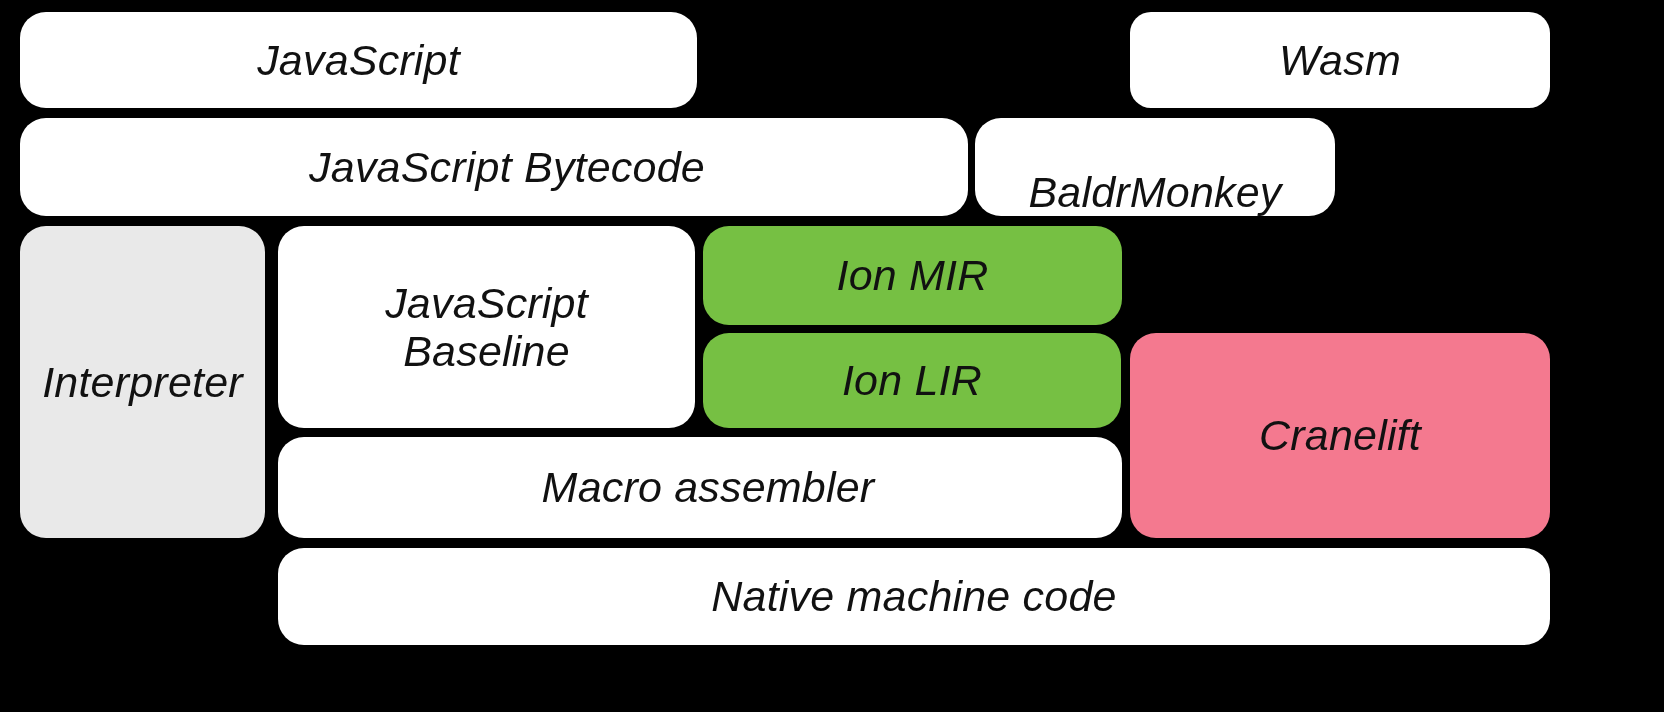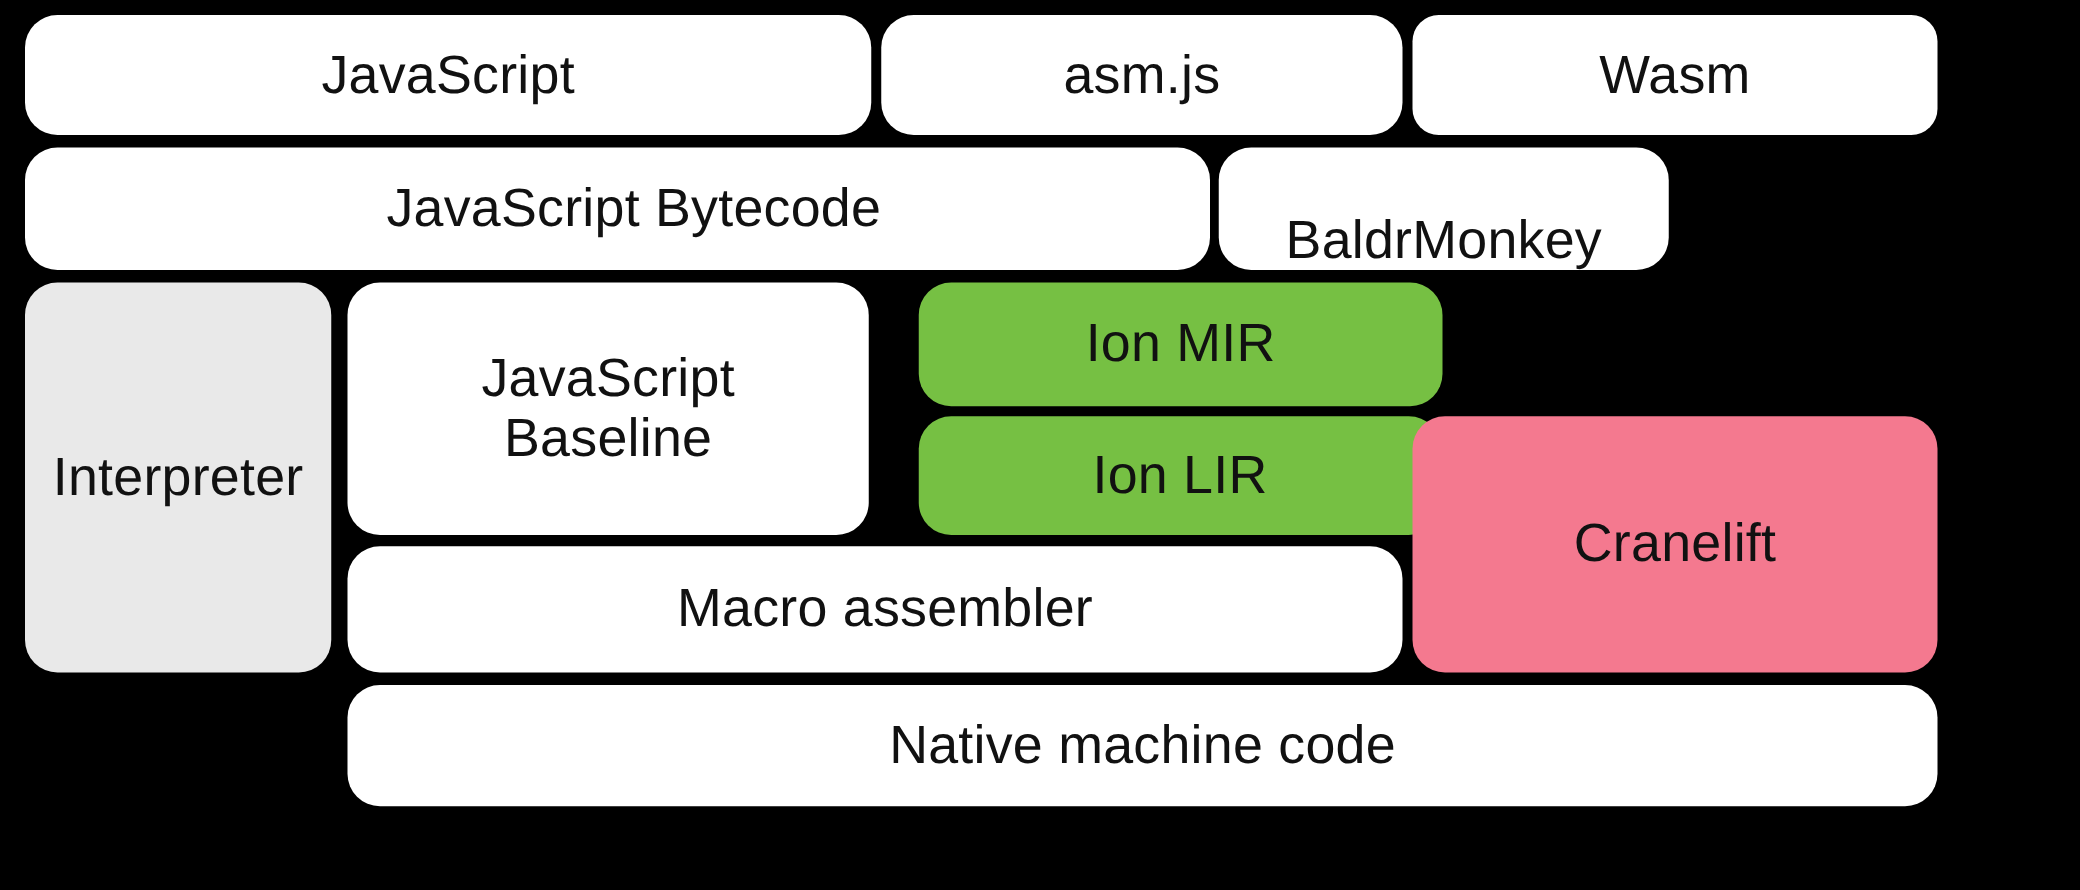--- a/index.html
+++ b/index.html
@@ -22,32 +22,32 @@
     align-items: center;
     justify-content: center;
     text-align: center;
     border-radius: 26px;
     color: #111111;
     font-size: 43px;
     line-height: 1.12;
     letter-spacing: 0.2px;
     white-space: pre-line;
     user-select: none;
+    font-style: italic;
   }
   .fill-white  { background: #ffffff; }
   .fill-gray   { background: #e9e9e9; }
-  .fill-green  { background: #76c043; margin-left: 32px; }
+  .fill-green  { background: #76c043; }
   .fill-pink   { background: #f4798f; }
 </style>
 </head>
 <body>
 
 <div id="stage" style="background: rgb(0, 0, 0);">
     <div class="node fill-white" style="left: 20px; top: 12px; width: 677px; height: 96px; color: rgb(17, 17, 17);"><span>JavaScript</span></div>
-    <div class="node fill-white" style="left: 705px; top: 12px; width: 417px; height: 96px; color: rgb(17, 17, 17);"><span>asm.js</span></div>
     <div class="node fill-white" style="left: 1130px; top: 12px; width: 420px; height: 96px; color: rgb(17, 17, 17); border-radius: 21px;"><span>Wasm</span></div>
     <div class="node fill-white" style="left: 20px; top: 118px; width: 948px; height: 98px; color: rgb(17, 17, 17); padding-left: 26px;"><span>JavaScript Bytecode</span></div>
     <div class="node fill-white" style="left: 975px; top: 118px; width: 360px; height: 98px; color: rgb(17, 17, 17); align-items: flex-end;"><span>BaldrMonkey</span></div>
     <div class="node fill-gray" style="left: 20px; top: 226px; width: 245px; height: 312px; color: rgb(17, 17, 17); text-align: center;"><span>Interpreter</span></div>
     <div class="node fill-white" style="left: 278px; top: 226px; width: 417px; height: 202px; color: rgb(17, 17, 17);"><span>JavaScript
 Baseline</span></div>
     <div class="node fill-green" style="left: 703px; top: 226px; width: 419px; height: 99px; color: rgb(17, 17, 17);"><span>Ion MIR</span></div>
     <div class="node fill-green" style="left: 703px; top: 333px; width: 418px; height: 95px; color: rgb(17, 17, 17);"><span>Ion LIR</span></div>
     <div class="node fill-pink" style="left: 1130px; top: 333px; width: 420px; height: 205px; color: rgb(17, 17, 17);"><span>Cranelift</span></div>
     <div class="node fill-white" style="left: 278px; top: 437px; width: 844px; height: 101px; color: rgb(17, 17, 17); padding-left: 16px;"><span>Macro assembler</span></div>

